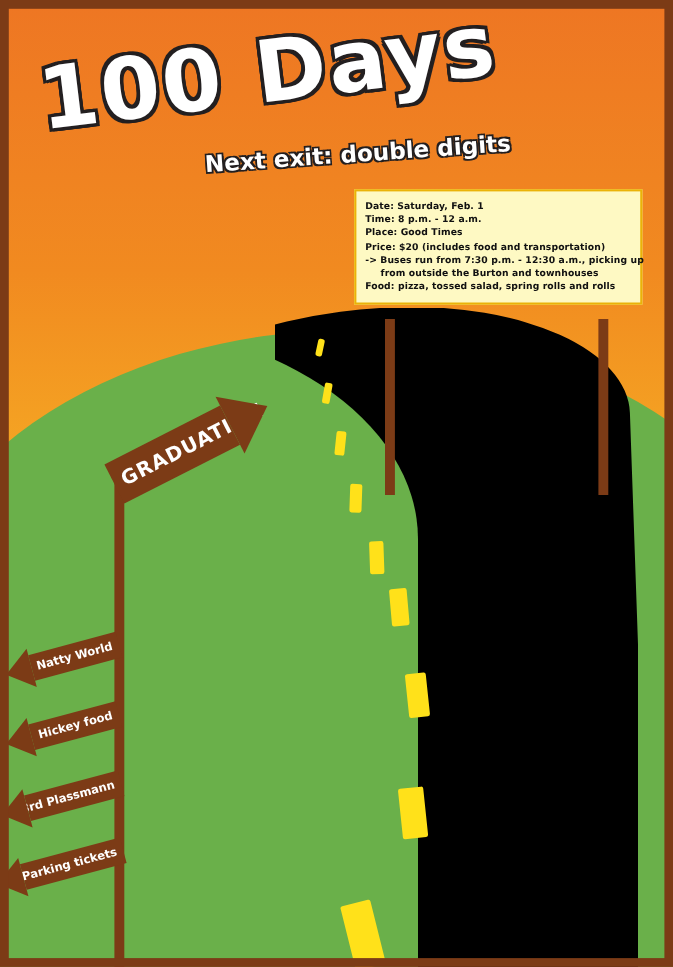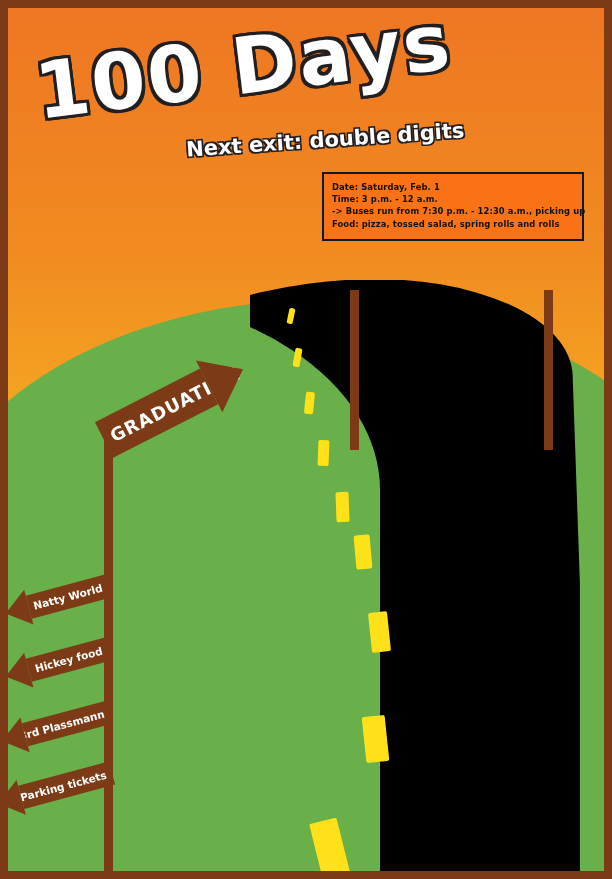--- a/index.html
+++ b/index.html
@@ -89,22 +89,22 @@
     height: 160px;
     background: #7c3b16;
     top: 118px;
   }
   .board-post.left { left: 28px; }
   .board-post.right { left: 222px; }
   .board {
     position: absolute;
     left: 0; top: 0;
     width: 262px;
-    background: #f97316;
-    border: 2px solid #0f172a;
+    background: #fef9c3;
+    border: 2px solid #eab308;
     padding: 7px 8px 9px 8px;
     box-sizing: border-box;
   }
   .board-line {
     font-family: "DejaVu Sans", sans-serif;
     font-size: 8.4px;
     font-weight: bold;
     color: #111111;
     line-height: 12.2px;
     letter-spacing: 0.1px;
@@ -269,22 +269,25 @@
   <div class="title">
     <div class="title-text">100 Days</div>
   </div>
   <div class="subtitle">Next exit: double digits</div>
 
   <div class="board-wrap">
     <div class="board-post left"></div>
     <div class="board-post right"></div>
     <div class="board">
       <div class="board-line">Date: Saturday, Feb. 1</div>
-      <div class="board-line">Time: 3 p.m. - 12 a.m.</div>
+      <div class="board-line">Time: 8 p.m. - 12 a.m.</div>
+      <div class="board-line">Place: Good Times</div>
+      <div class="board-line">Price: $20 (includes food and transportation)</div>
       <div class="board-line">-&gt; Buses run from 7:30 p.m. - 12:30 a.m., picking up</div>
+      <div class="board-line indent">from outside the Burton and townhouses</div>
       <div class="board-line">Food: pizza, tossed salad, spring rolls and rolls</div>
     </div>
   </div>
 
   <div class="pole"></div>
   <div class="pole-knob"></div>
 
   <div class="grad-sign">
     <div class="grad-body">
       <span class="grad-label">GRADUATION</span>

